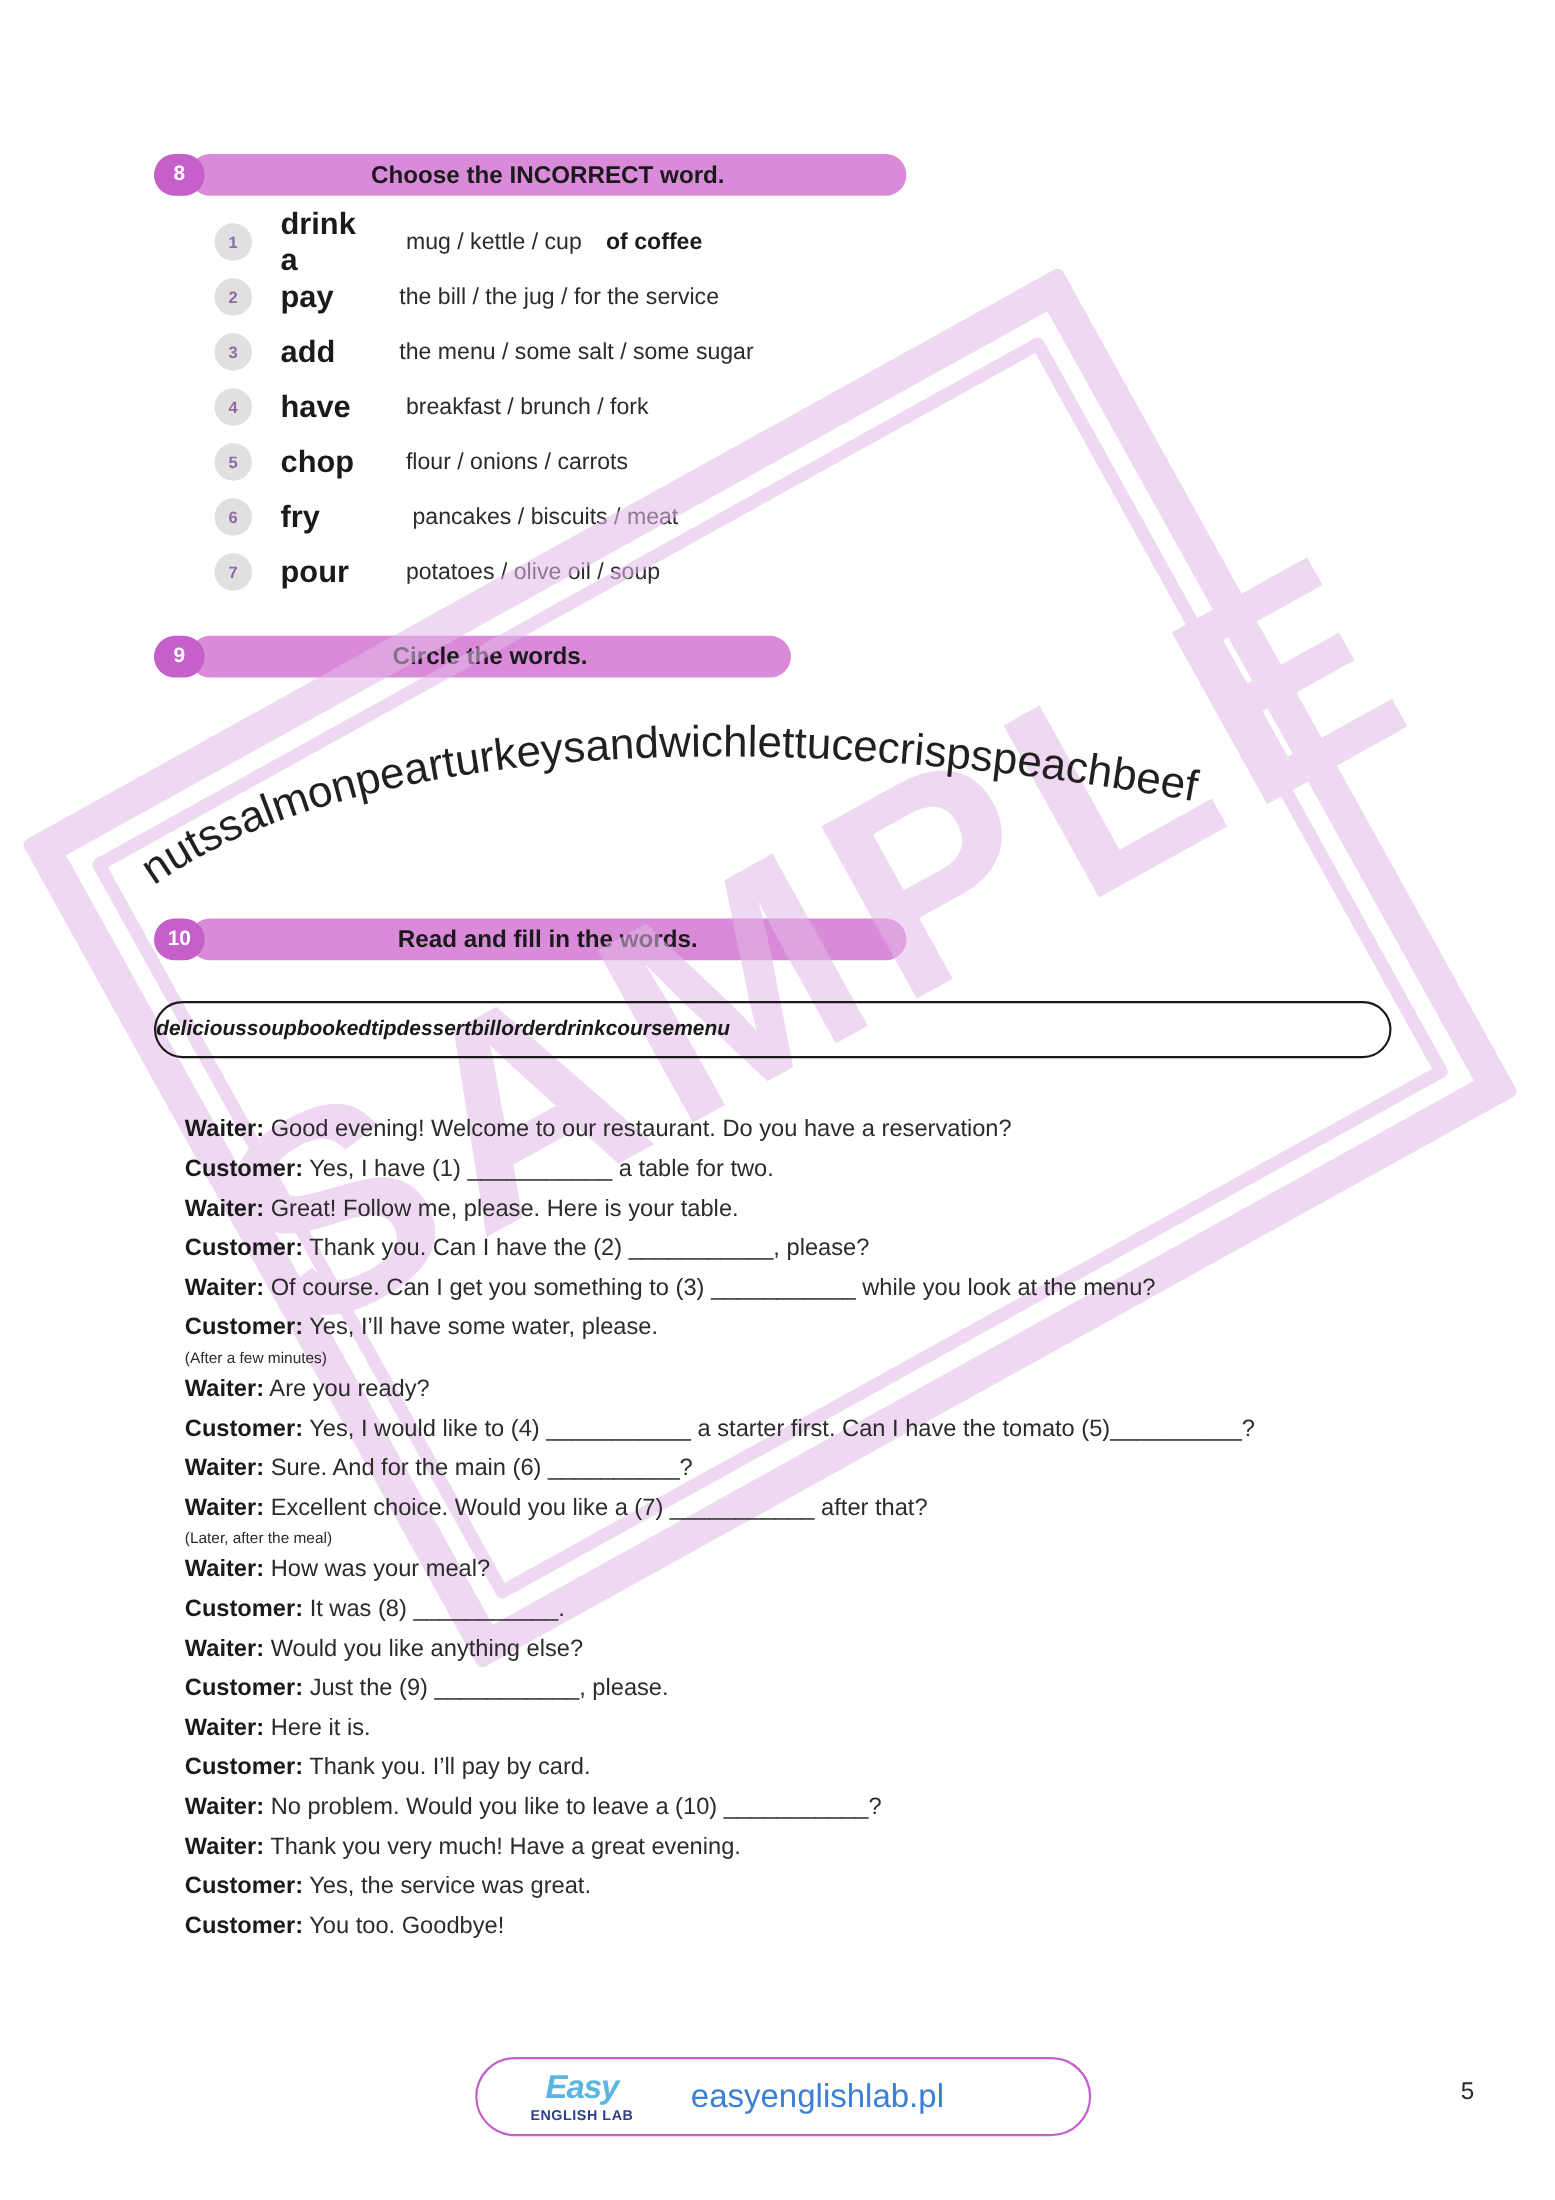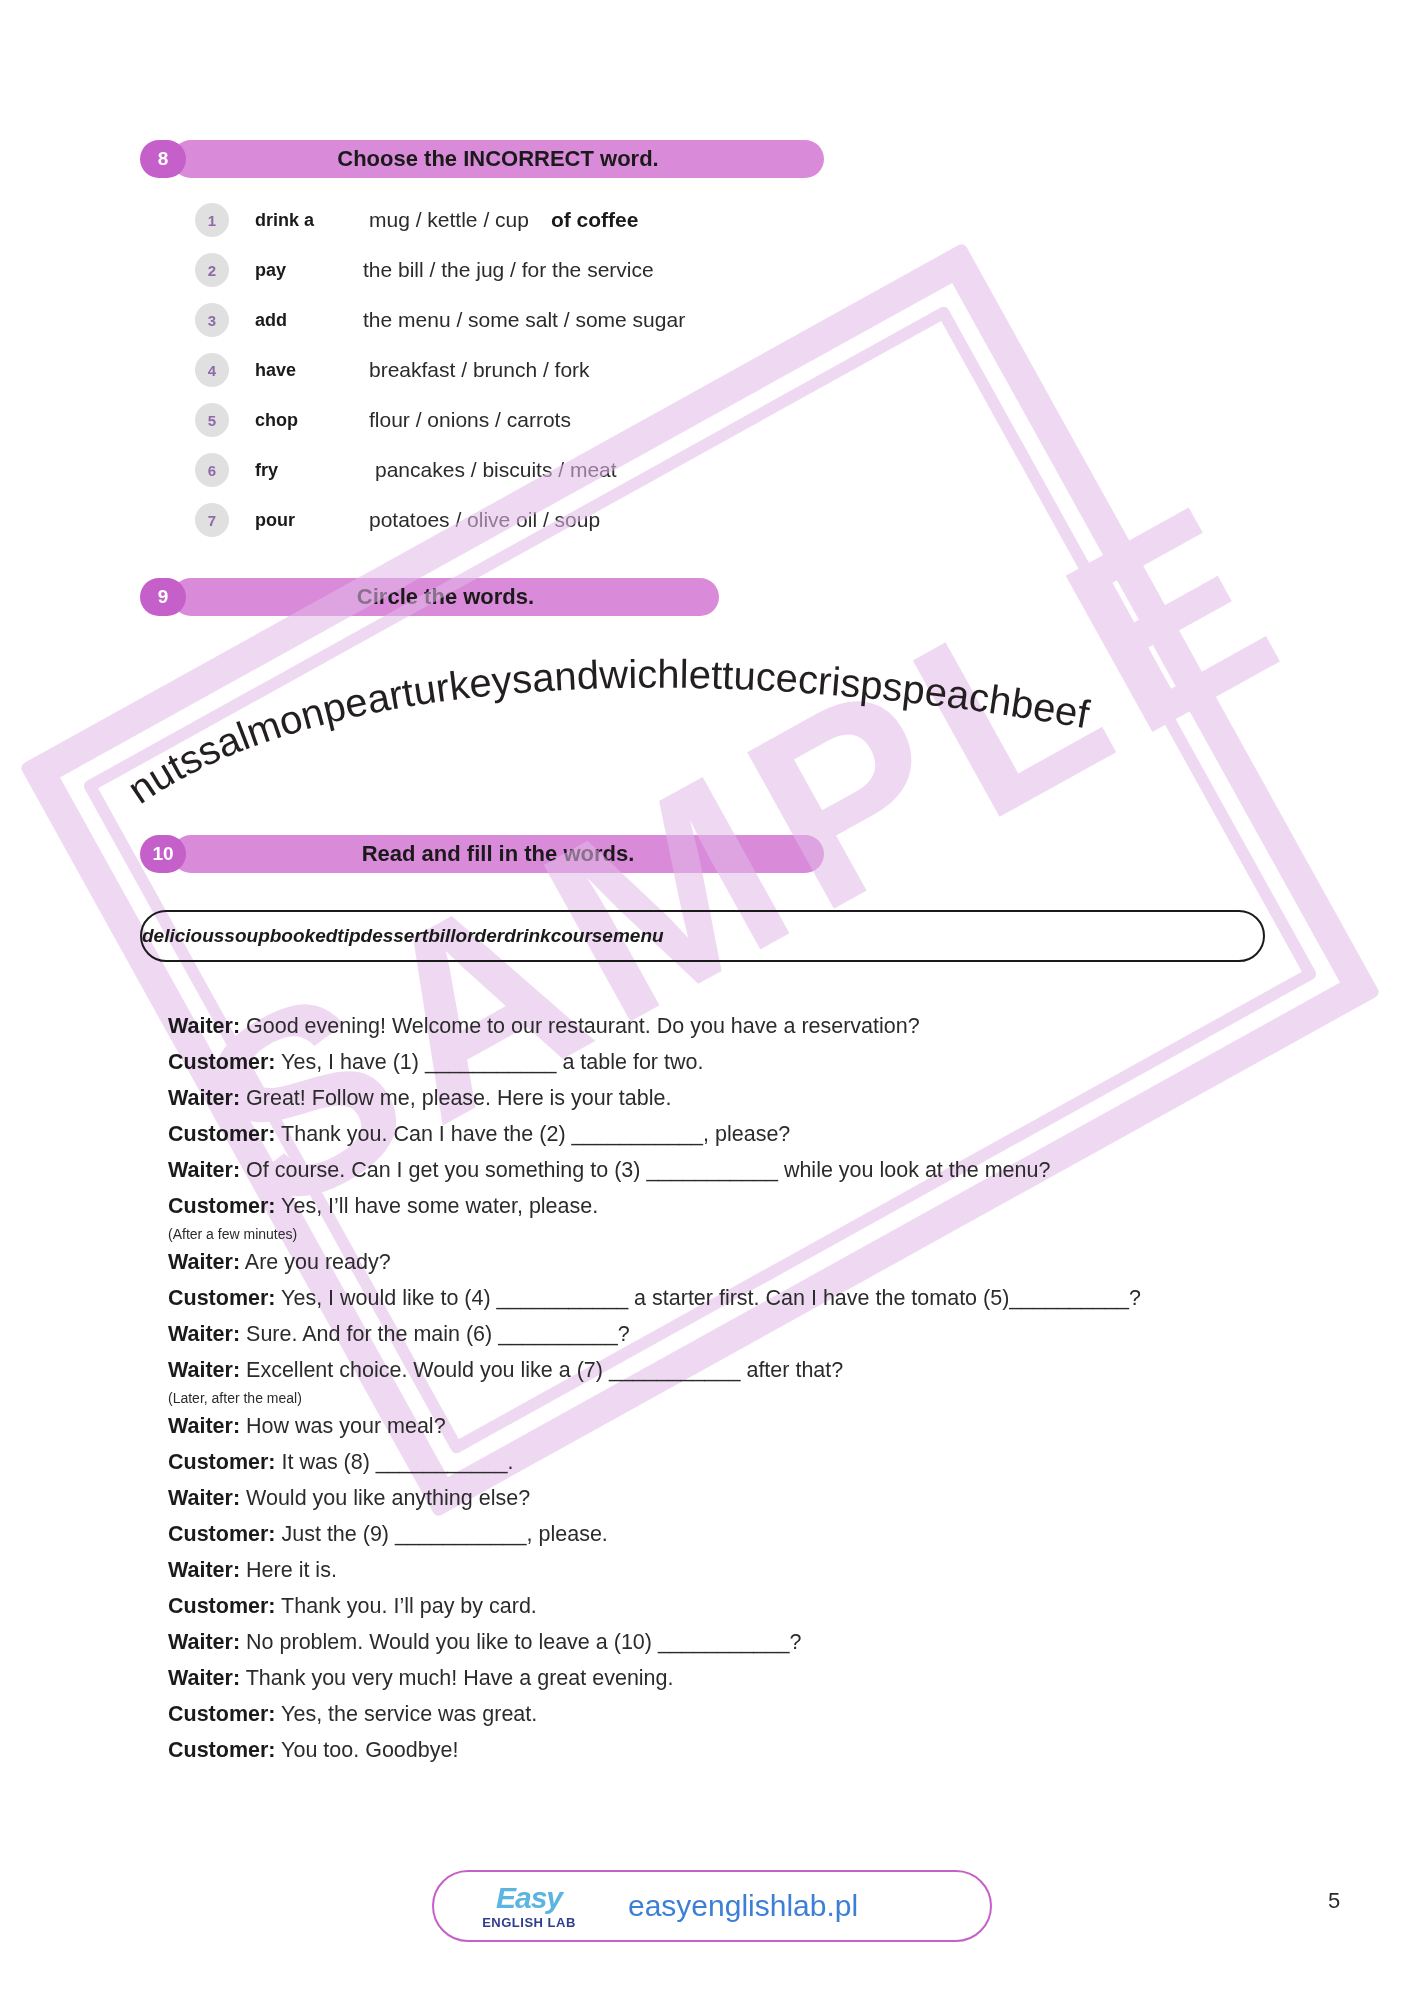--- a/index.html
+++ b/index.html
@@ -124,21 +124,21 @@
     font-weight: 700;
     display: flex;
     align-items: center;
     justify-content: center;
     flex: 0 0 auto;
   }
   .row-verb {
     width: 86px;
     margin-left: 26px;
     font-weight: 700;
-    font-size: 18px;
+    font-size: 28px;
     color: #1a1a1a;
   }
   .row-opts {
     font-size: 21px;
     color: #2b2b2b;
     margin-left: 10px;
   }
   .row-tail {
     font-weight: 700;
     font-size: 21px;

